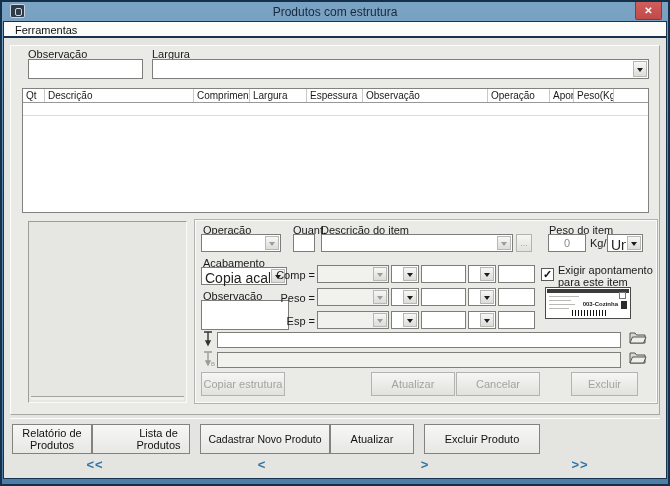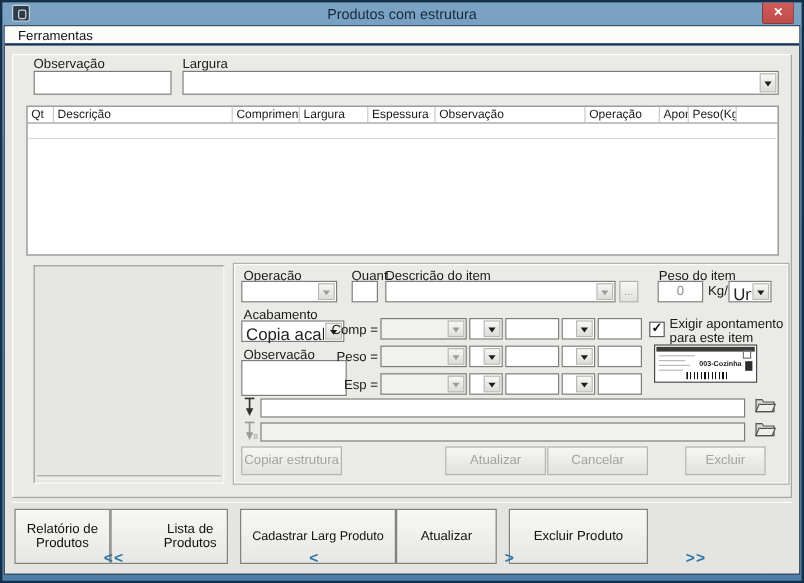--- a/index.html
+++ b/index.html
@@ -84,21 +84,21 @@
   .et-barcode { position:absolute; height:6px;
     background:repeating-linear-gradient(90deg,#111 0 1px,#fff 1px 3px); }
 
   .folder-btn { position:absolute; width:18px; height:16px; background:transparent; border:none; }
 
   .gbtn { position:absolute; height:24px; font-size:11px; color:#a3a3a0; text-align:center;
     background:linear-gradient(#f6f6f4,#e1e1de); border:1px solid #b3b3b0;
     display:flex; align-items:center; justify-content:center; }
 
   
-  .bbar { position:absolute; left:12px; top:424px; width:646px; height:46px;
+  .bbar { position:absolute; left:12px; top:424px; width:646px; height:30px;
     display:flex; align-items:stretch; }
   .bbtn { background:linear-gradient(#f7f7f5,#e7e7e4); border:1px solid #82827f;
     font-size:11px; color:#111; display:flex; align-items:center; justify-content:center;
     text-align:center; line-height:12px; padding:0 2px; }
   .gap10 { width:10px; } 
   .nav { position:absolute; top:457px; font-size:13px; font-weight:bold; color:#2f75a6;
     transform:translateX(-50%); letter-spacing:1px; }
 </style>
 </head>
 <body>
@@ -291,21 +291,21 @@
     <button class="gbtn" style="left:176px; top:152px; width:84px;">Atualizar</button>
     <button class="gbtn" style="left:261px; top:152px; width:84px;">Cancelar</button>
     <button class="gbtn" style="left:376px; top:152px; width:67px;">Excluir</button>
   </div>
 
   <div class="bottom-sep"></div>
   <div class="bbar">
     <button class="bbtn" style="width:80px;">Relatório de Produtos</button>
     <button class="bbtn" style="width:98px;padding-left:37px;">Lista de Produtos</button>
     <span class="gap10"></span>
-    <button class="bbtn" style="width:130px; font-size:10.5px;">Cadastrar Larg Produto</button>
+    <button class="bbtn" style="width:130px; font-size:10.5px;">Cadastrar Novo Produto</button>
     <button class="bbtn" style="width:84px;">Atualizar</button>
     <span class="gap10"></span>
     <button class="bbtn" style="width:116px;">Excluir Produto</button>
   </div>
 
   <span class="nav" style="left:95px;">&lt;&lt;</span>
   <span class="nav" style="left:262px;">&lt;</span>
   <span class="nav" style="left:425px;">&gt;</span>
   <span class="nav" style="left:580px;">&gt;&gt;</span>
 </div>

